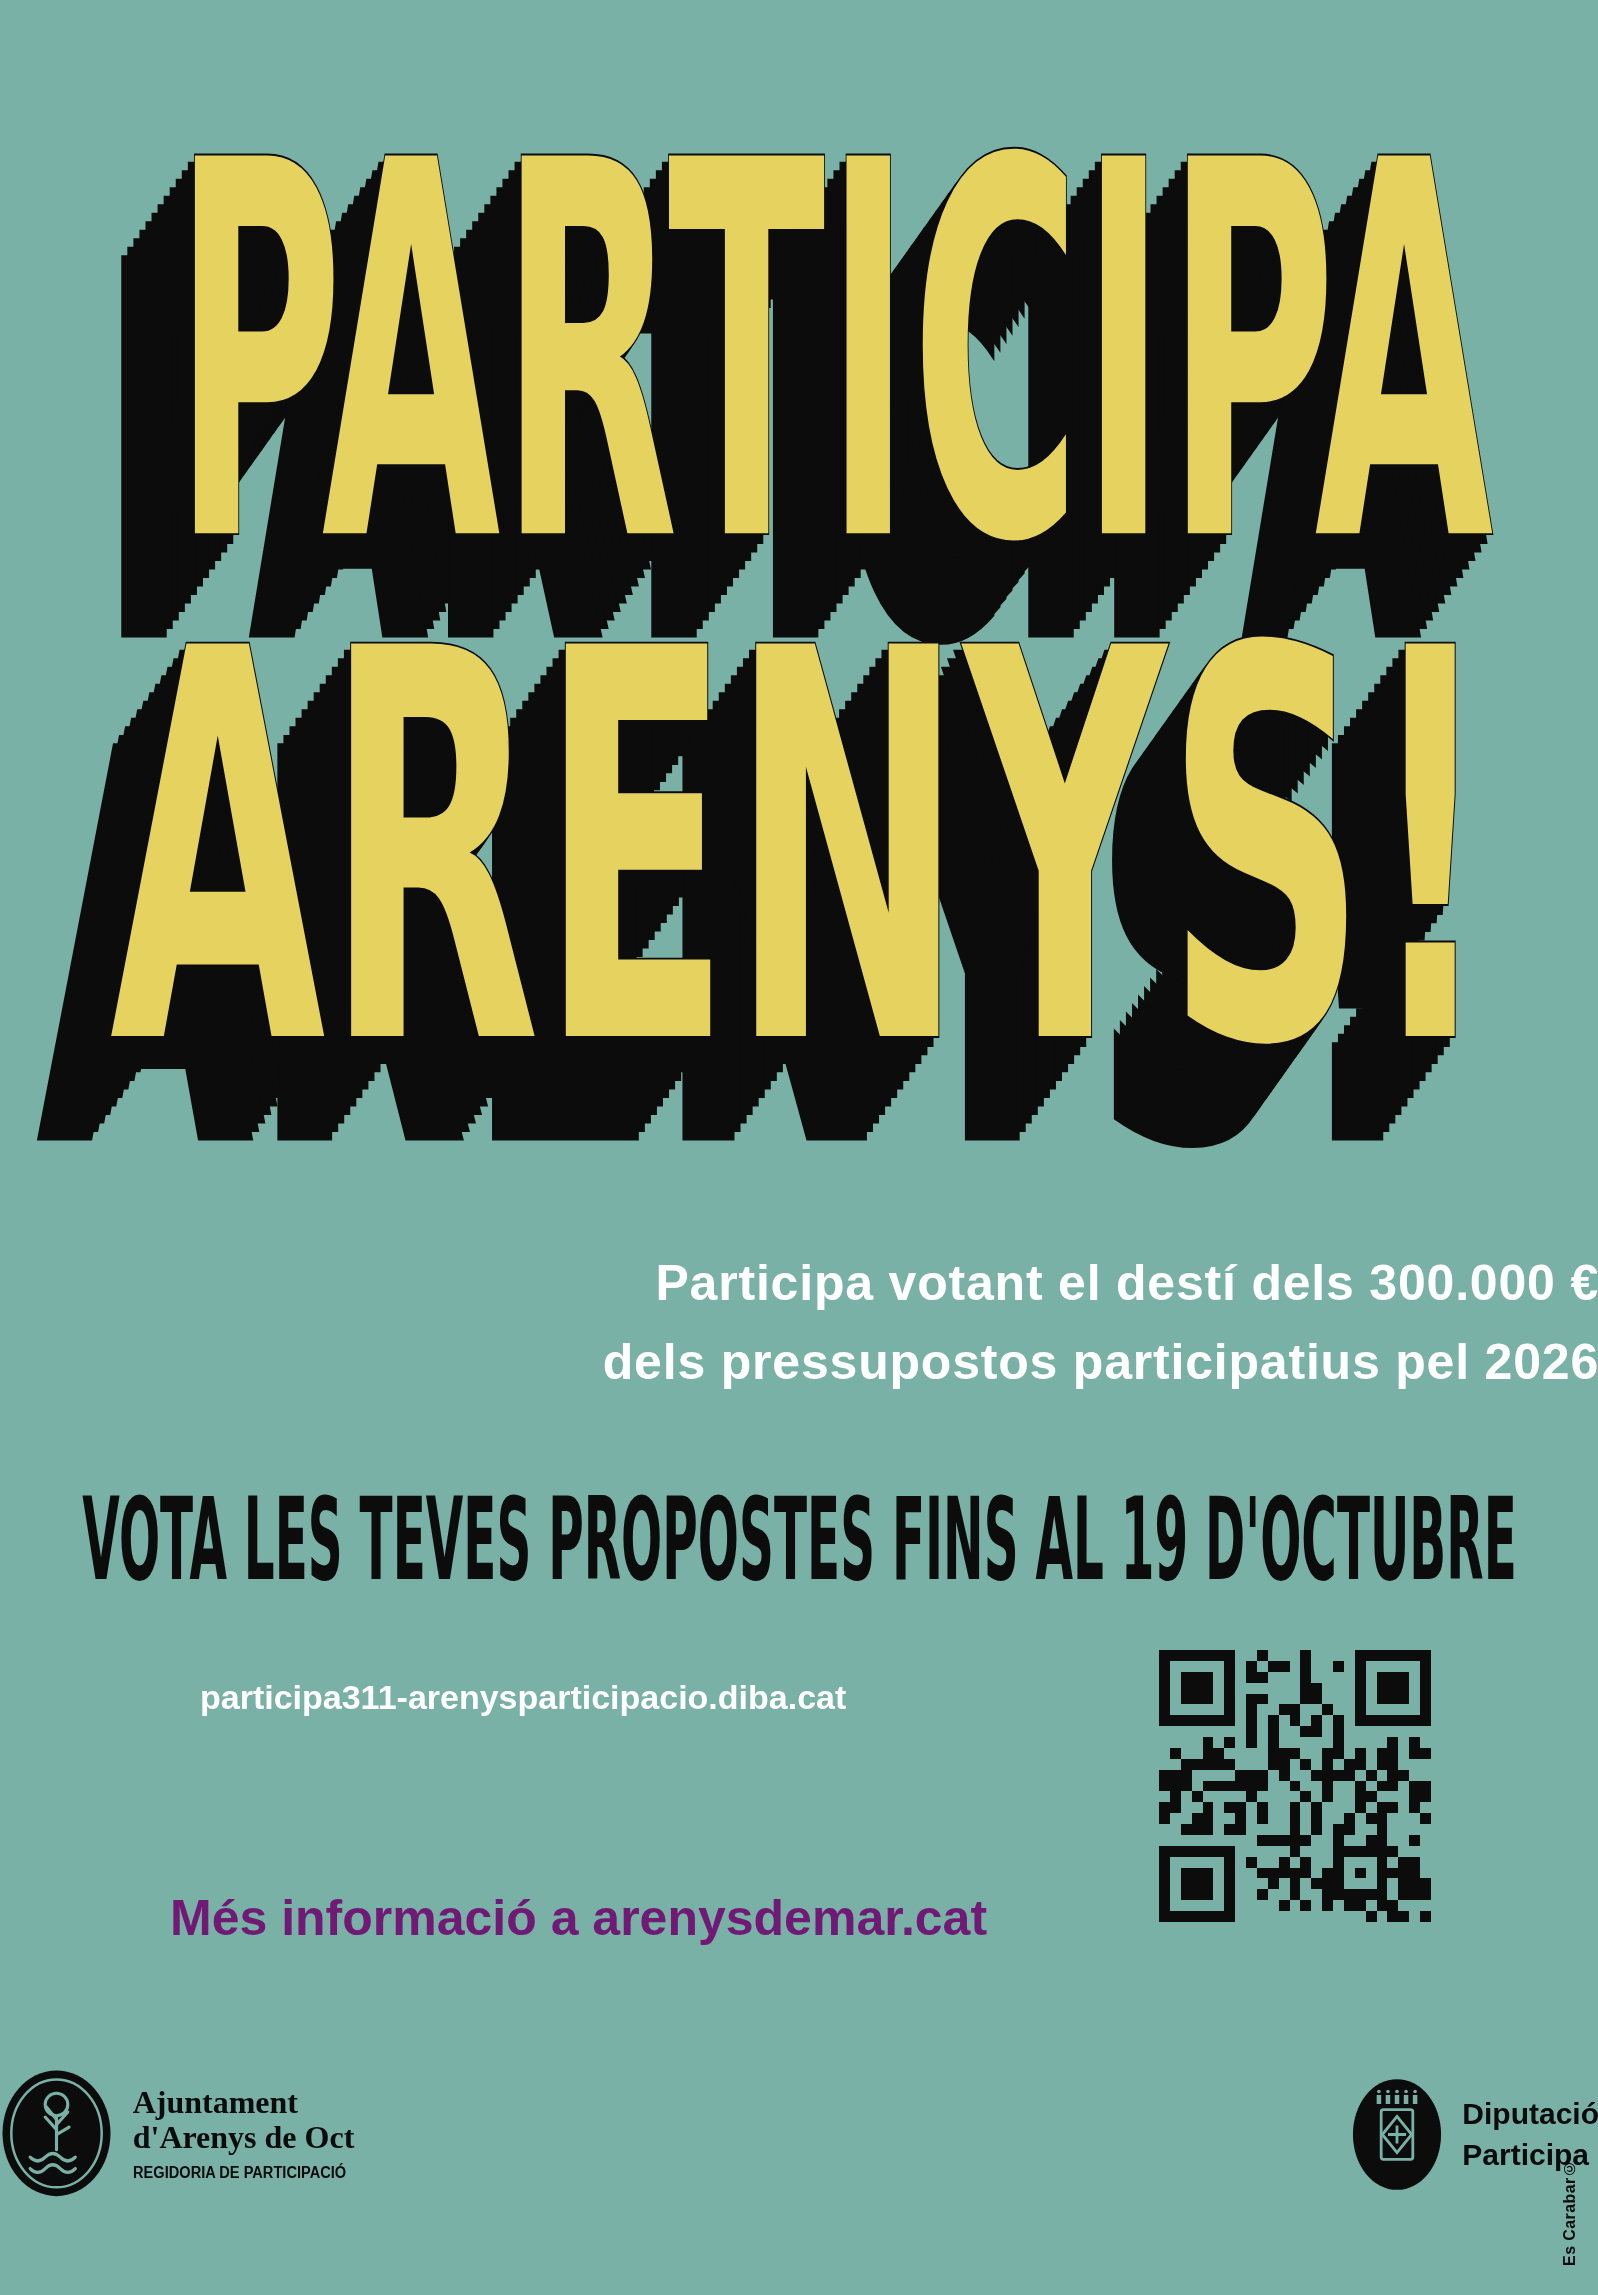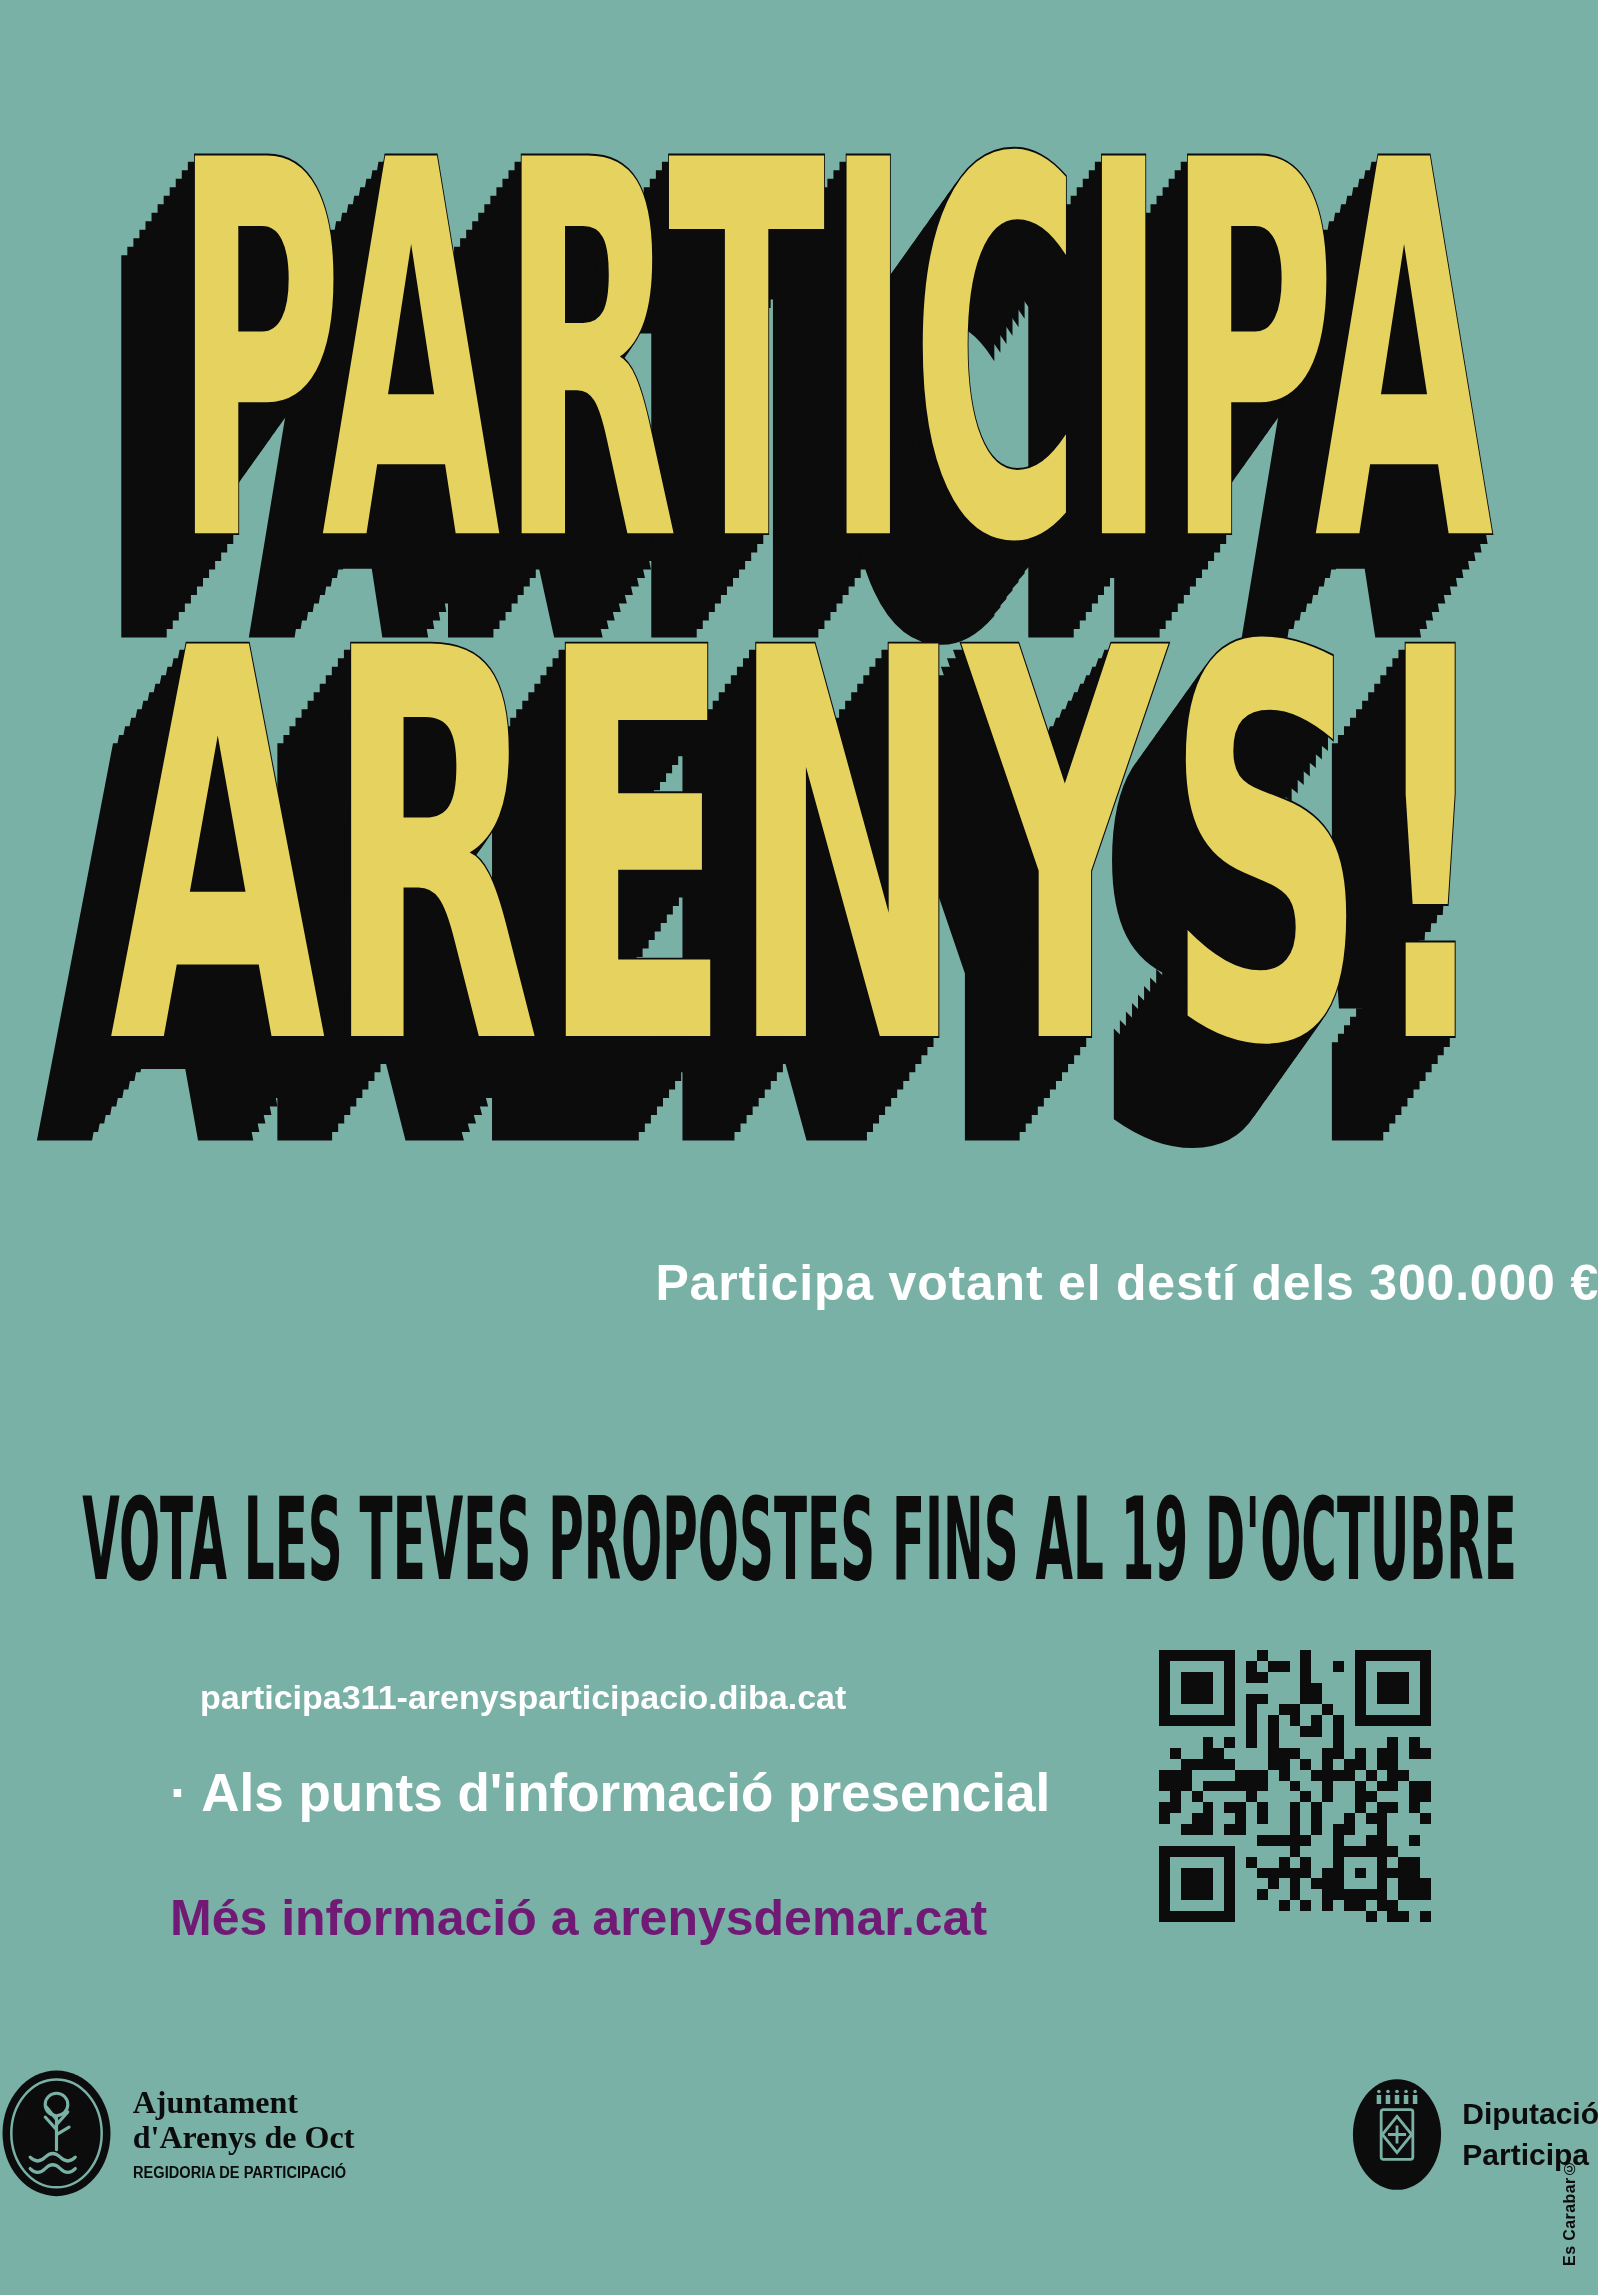--- a/index.html
+++ b/index.html
@@ -86,31 +86,29 @@
     <text class="shadow-copy" x="1060" y="1370" textLength="1830" lengthAdjust="spacingAndGlyphs" transform="translate(-88,123.8)">ARENYS!</text>
     <text class="shadow-copy" x="1060" y="1370" textLength="1830" lengthAdjust="spacingAndGlyphs" transform="translate(-96,135)">ARENYS!</text>
   </g>
   <g class="title-word w2" text-anchor="middle">
     <text class="face-copy" x="1060" y="1370" textLength="1830" lengthAdjust="spacingAndGlyphs">ARENYS!</text>
   </g>
 </svg>
 
 <div class="subtitle">
   <div>Participa votant el destí dels 300.000 €</div>
+  <div>dels pressupostos participatius pel 2026</div>
 </div>
 
 <svg class="deadline-svg" width="1599" height="151" viewBox="0 0 2114 200">
   <text class="deadline-text" x="1057" y="143" text-anchor="middle" textLength="1900" lengthAdjust="spacingAndGlyphs">VOTA LES TEVES PROPOSTES FINS AL 19 D'OCTUBRE</text>
 </svg>
 
 <div class="bullets">
   <div class="bullet-url">participa311-arenysparticipacio.diba.cat</div>
-  <div class="bullet-line bullet-second">
-    <span class="bullet-dot">·</span><span>Als punts d'informació presencial</span>
-  </div>
 </div>
 
 <div class="more-info">Més informació a arenysdemar.cat</div>
 
 <div class="qr" aria-label="qr-code" style="grid-template-columns: repeat(25, 1fr);">
     <div class="on"></div>
     <div class="on"></div>
     <div class="on"></div>
     <div class="on"></div>
     <div class="on"></div>

